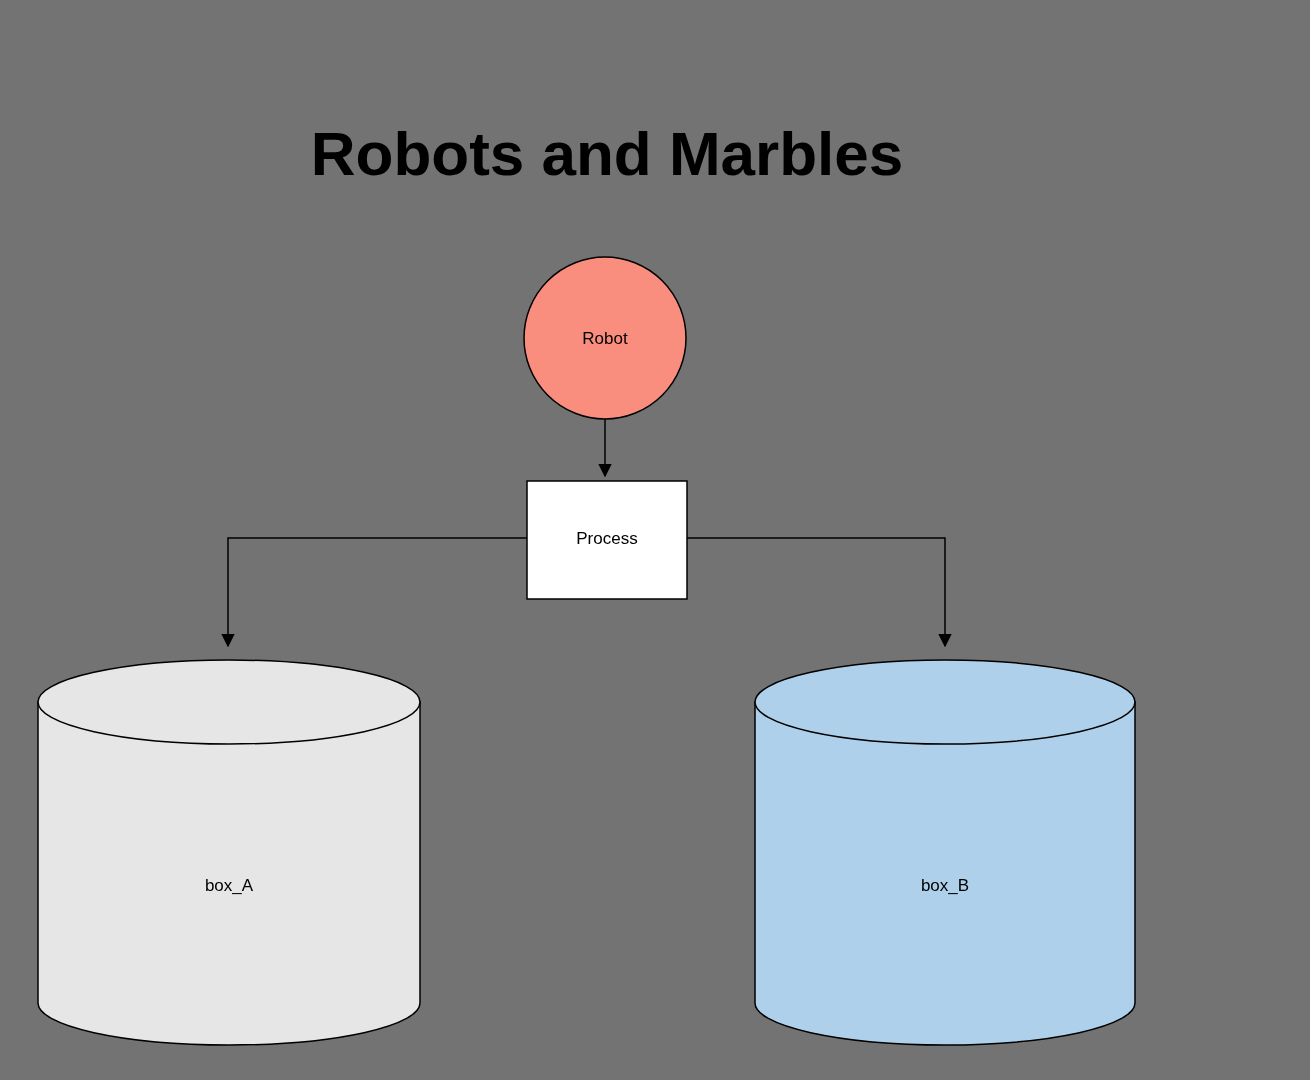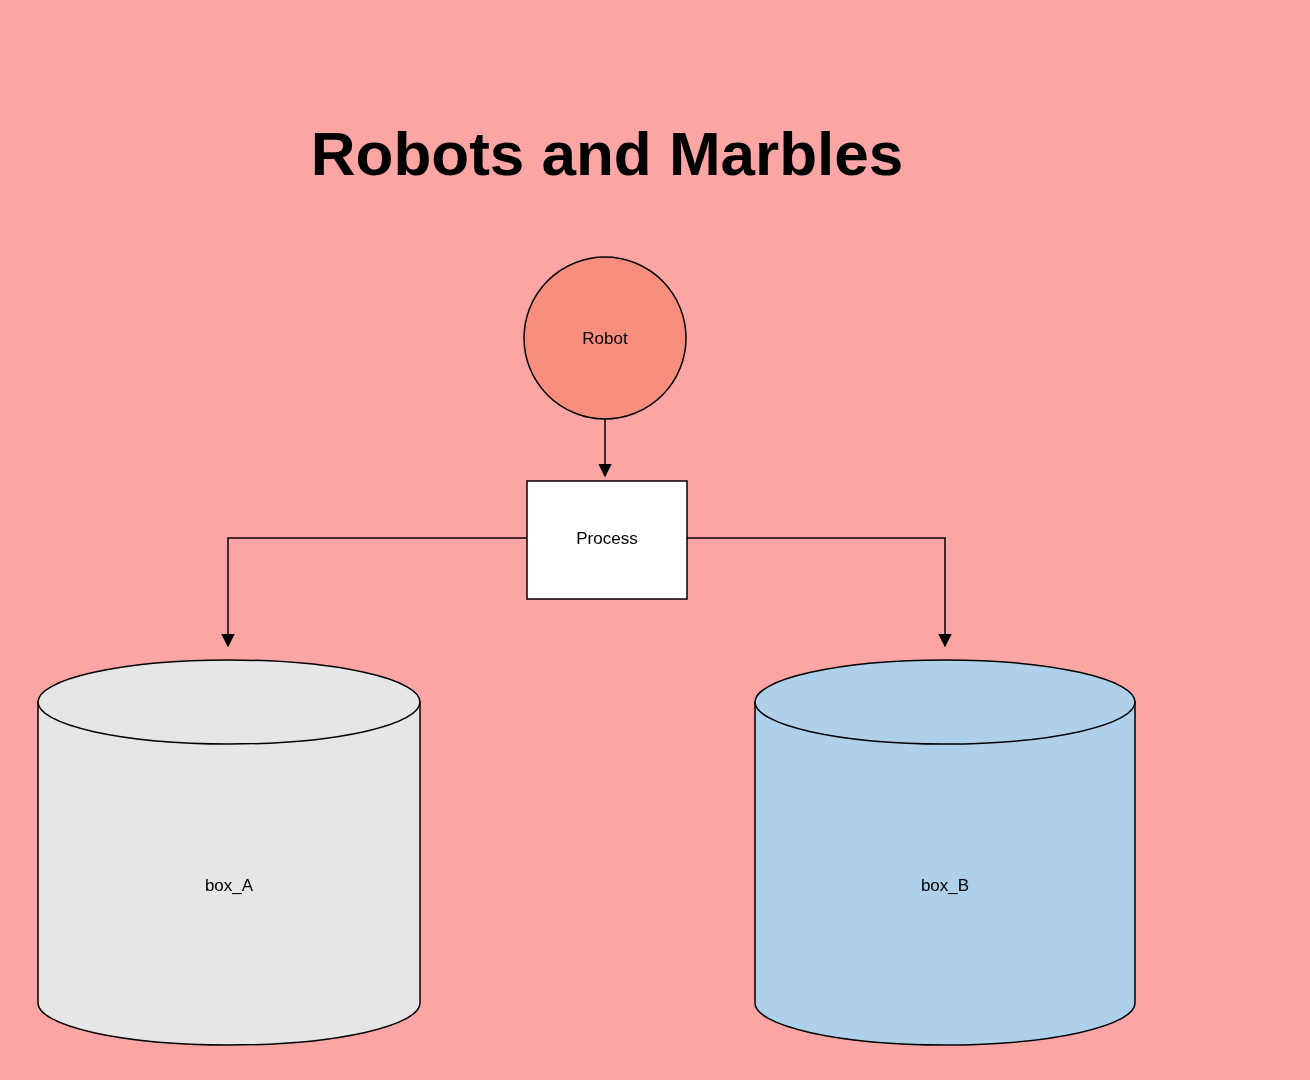--- a/index.html
+++ b/index.html
@@ -4,21 +4,21 @@
 <style>
   html, body {
     margin: 0;
     padding: 0;
     background: #ffffff;
   }
   .canvas-wrap {
     position: relative;
     width: 1310px;
     height: 1080px;
-    background: #fca5a5;
+    background: #737373;
     overflow: hidden;
     text-decoration: underline;
   }
   svg {
     display: block;
   }
   .title-text {
     font-family: "Liberation Sans", "DejaVu Sans", sans-serif;
     font-weight: bold;
     font-size: 62px;

